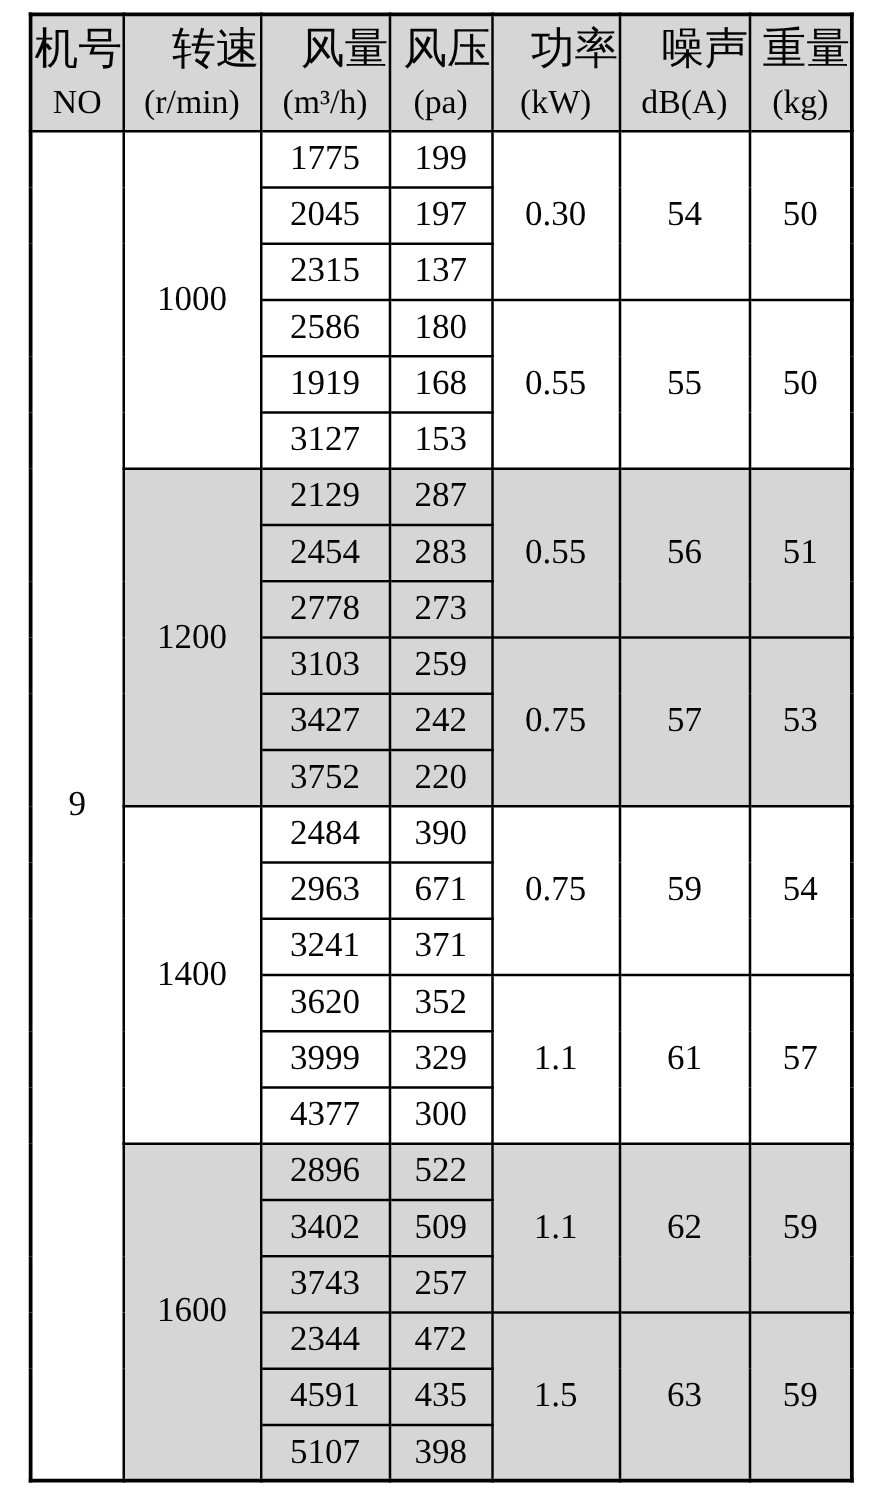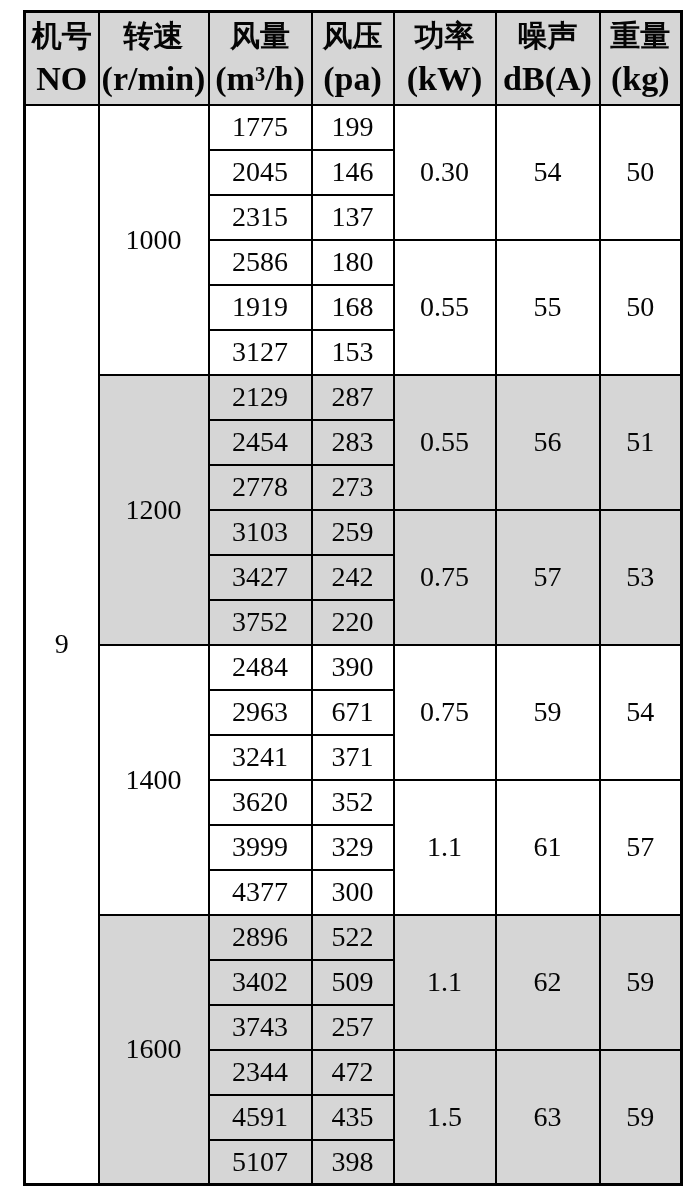--- a/index.html
+++ b/index.html
@@ -30,28 +30,29 @@
     vertical-align: middle;
     overflow: hidden;
   }
   thead tr { height: 93px; }
   tbody tr { height: 45px; }
   th {
     background: var(--shade, #d6d6d6);
     font-weight: normal;
   }
   th .h1 {
-    font-size: 30px;
-    font-weight: bold;
+    font-size: 35px;
+    font-weight: normal;
     line-height: 1.1;
     margin-bottom: 8px;
+    text-align: right;
   }
   th .h2 {
-    font-size: 34px;
-    font-weight: bold;
+    font-size: 27px;
+    font-weight: normal;
     line-height: 1.1;
   }
   td {
     font-size: 28px;
     background: #ffffff;
   }
   td.shaded { background: var(--shade, #d6d6d6); margin-left: 40px; }
 </style>
 </head>
 <body>
@@ -103,21 +104,21 @@
         <td rowspan="24">9</td>
         <td rowspan="6">1000</td>
         <td>1775</td>
         <td>199</td>
         <td rowspan="3">0.30</td>
         <td rowspan="3">54</td>
         <td rowspan="3">50</td>
       </tr>
       <tr>
         <td>2045</td>
-        <td>146</td>
+        <td>197</td>
       </tr>
       <tr>
         <td>2315</td>
         <td>137</td>
       </tr>
       <tr>
         <td>2586</td>
         <td>180</td>
         <td rowspan="3">0.55</td>
         <td rowspan="3">55</td>

